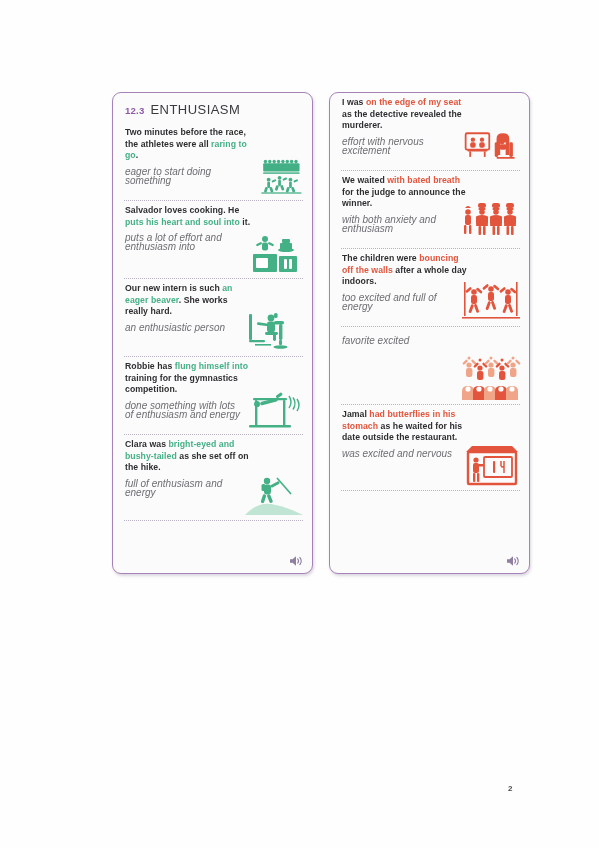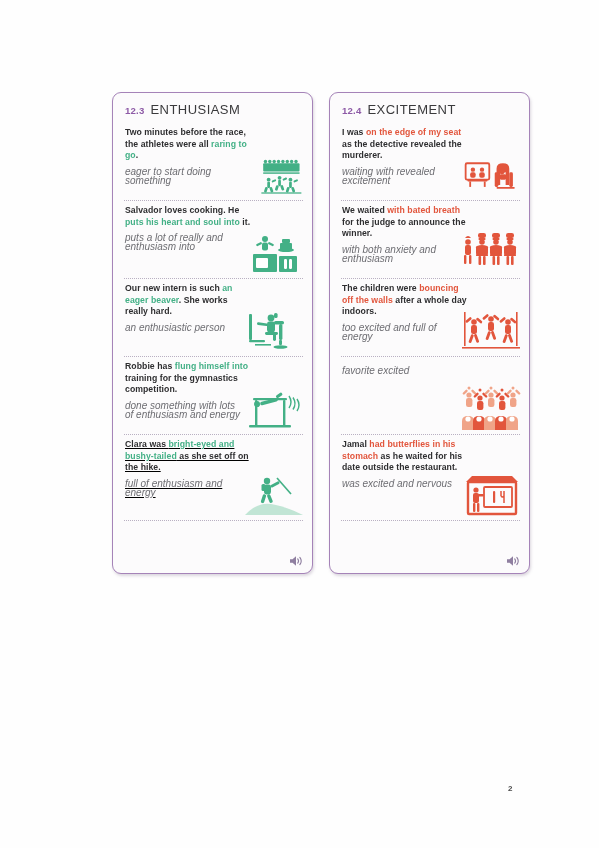--- a/index.html
+++ b/index.html
@@ -125,21 +125,21 @@
                 <rect x="44" y="35" width="3" height="6" rx="1.2" transform="rotate(18 48 36)"></rect>
                 <rect x="49" y="35" width="3" height="6" rx="1.2" transform="rotate(-20 48 36)"></rect>
                 <rect x="50.2" y="28.6" width="5" height="2.2" rx="1" transform="rotate(-25 48 26)"></rect>
                 <rect x="16" y="40" width="44" height="1.4"></rect>
               </g>
             </svg>
             <div class="sep"></div>
           </div>
           <div class="entry e2" style="height: 78px;">
             <div class="sentence"><span>Salvador loves cooking. He </span><em>puts his heart and soul into</em><span> it.</span></div>
-            <div class="definition">puts a lot of really and enthusiasm into</div>
+            <div class="definition">puts a lot of effort and enthusiasm into</div>
             <svg viewBox="0 0 62 44" class="art">
               <g fill="#43b086">
                 <rect x="10" y="24" width="24" height="18" rx="1"></rect>
                 <rect x="13" y="28" width="12" height="10" rx="1" fill="#fff"></rect>
                 <rect x="36" y="26" width="18" height="16" rx="1"></rect>
                 <rect x="41" y="29" width="3" height="10" rx="1.2" fill="#fff"></rect>
                 <rect x="46" y="29" width="3" height="10" rx="1.2" fill="#fff"></rect>
                 <circle cx="22" cy="9" r="3"></circle>
                 <rect x="19" y="12.5" width="6" height="8" rx="2"></rect>
                 <rect x="13" y="13" width="6" height="2.3" rx="1" transform="rotate(-25 16 14)"></rect>
@@ -186,21 +186,21 @@
                 <rect x="17" y="14.5" width="18" height="3.4" rx="1.7" transform="rotate(-14 24 16)"></rect>
                 <rect x="33" y="8" width="7" height="3.2" rx="1.5" transform="rotate(-35 36 10)"></rect>
                 <rect x="12" y="17" width="5" height="3" rx="1.4" transform="rotate(35 14 18)"></rect>
                 <path d="M 46 10 q 4 6 0 12" fill="none" stroke="#43b086" stroke-width="1.4"></path>
                 <path d="M 50 11.5 q 4 6 0 12" fill="none" stroke="#43b086" stroke-width="1.4"></path>
                 <path d="M 54 13 q 4 6 0 12" fill="none" stroke="#43b086" stroke-width="1.4"></path>
               </g>
             </svg>
             <div class="sep"></div>
           </div>
-          <div class="entry e5" style="height: 86px; text-decoration: underline;">
+          <div class="entry e5" style="height: 86px;">
             <div class="sentence"><span>Clara was </span><em>bright-eyed and bushy-tailed</em><span> as she set off on the hike.</span></div>
             <div class="definition">full of enthusiasm and energy</div>
             <svg viewBox="0 0 62 44" class="art">
               <g fill="#43b086">
                 <path d="M 2 43 q 12 -13 26 -11 q 14 2 32 11 z" fill="#8fd3b4" opacity="0.55"></path>
                 <circle cx="24" cy="9" r="3.2"></circle>
                 <rect x="21" y="12.5" width="7" height="10" rx="2.4"></rect>
                 <rect x="18.5" y="12" width="4" height="7" rx="1.6"></rect>
                 <rect x="27" y="12" width="10" height="2.8" rx="1.3" transform="rotate(-28 30 13)"></rect>
                 <rect x="19" y="22" width="3.4" height="9" rx="1.5" transform="rotate(18 20 26)"></rect>
@@ -213,28 +213,24 @@
         </div>
         <svg viewBox="0 0 16 14" class="speaker">
           <g fill="#8f7fa0">
             <path d="M 1 5 h 3 l 4 -3.5 v 11 l -4 -3.5 h -3 z"></path>
             <path d="M 10 4.5 q 2 2.5 0 5" fill="none" stroke="#8f7fa0" stroke-width="1.3" stroke-linecap="round"></path>
             <path d="M 12.5 2.8 q 3.2 4.2 0 8.4" fill="none" stroke="#8f7fa0" stroke-width="1.3" stroke-linecap="round"></path>
           </g>
         </svg>
       </div>
       <div class="card red">
-        <div class="card-head">
-          <span class="head-num">12.4</span>
-          <span class="head-title">EXCITEMENT</span>
-        </div>
         <div class="entries">
           <div class="entry e1" style="height: 78px;">
             <div class="sentence"><span>I was </span><em>on the edge of my seat</em><span> as the detective revealed the murderer.</span></div>
-            <div class="definition">waiting with revealed excitement</div>
+            <div class="definition">effort with nervous excitement</div>
             <svg viewBox="0 0 62 44" class="art">
               <g fill="#e2553c">
                 <rect x="2" y="8" width="26" height="18" rx="1.5" fill="none" stroke="#e2553c" stroke-width="2"></rect>
                 <circle cx="10" cy="15" r="2.4"></circle>
                 <rect x="7" y="18" width="6" height="6" rx="2"></rect>
                 <circle cx="20" cy="15" r="2.4"></circle>
                 <rect x="17" y="18" width="6" height="6" rx="2"></rect>
                 <rect x="4" y="26" width="22" height="2" rx="0.8"></rect>
                 <rect x="6" y="28" width="2" height="6"></rect>
                 <rect x="22" y="28" width="2" height="6"></rect>

